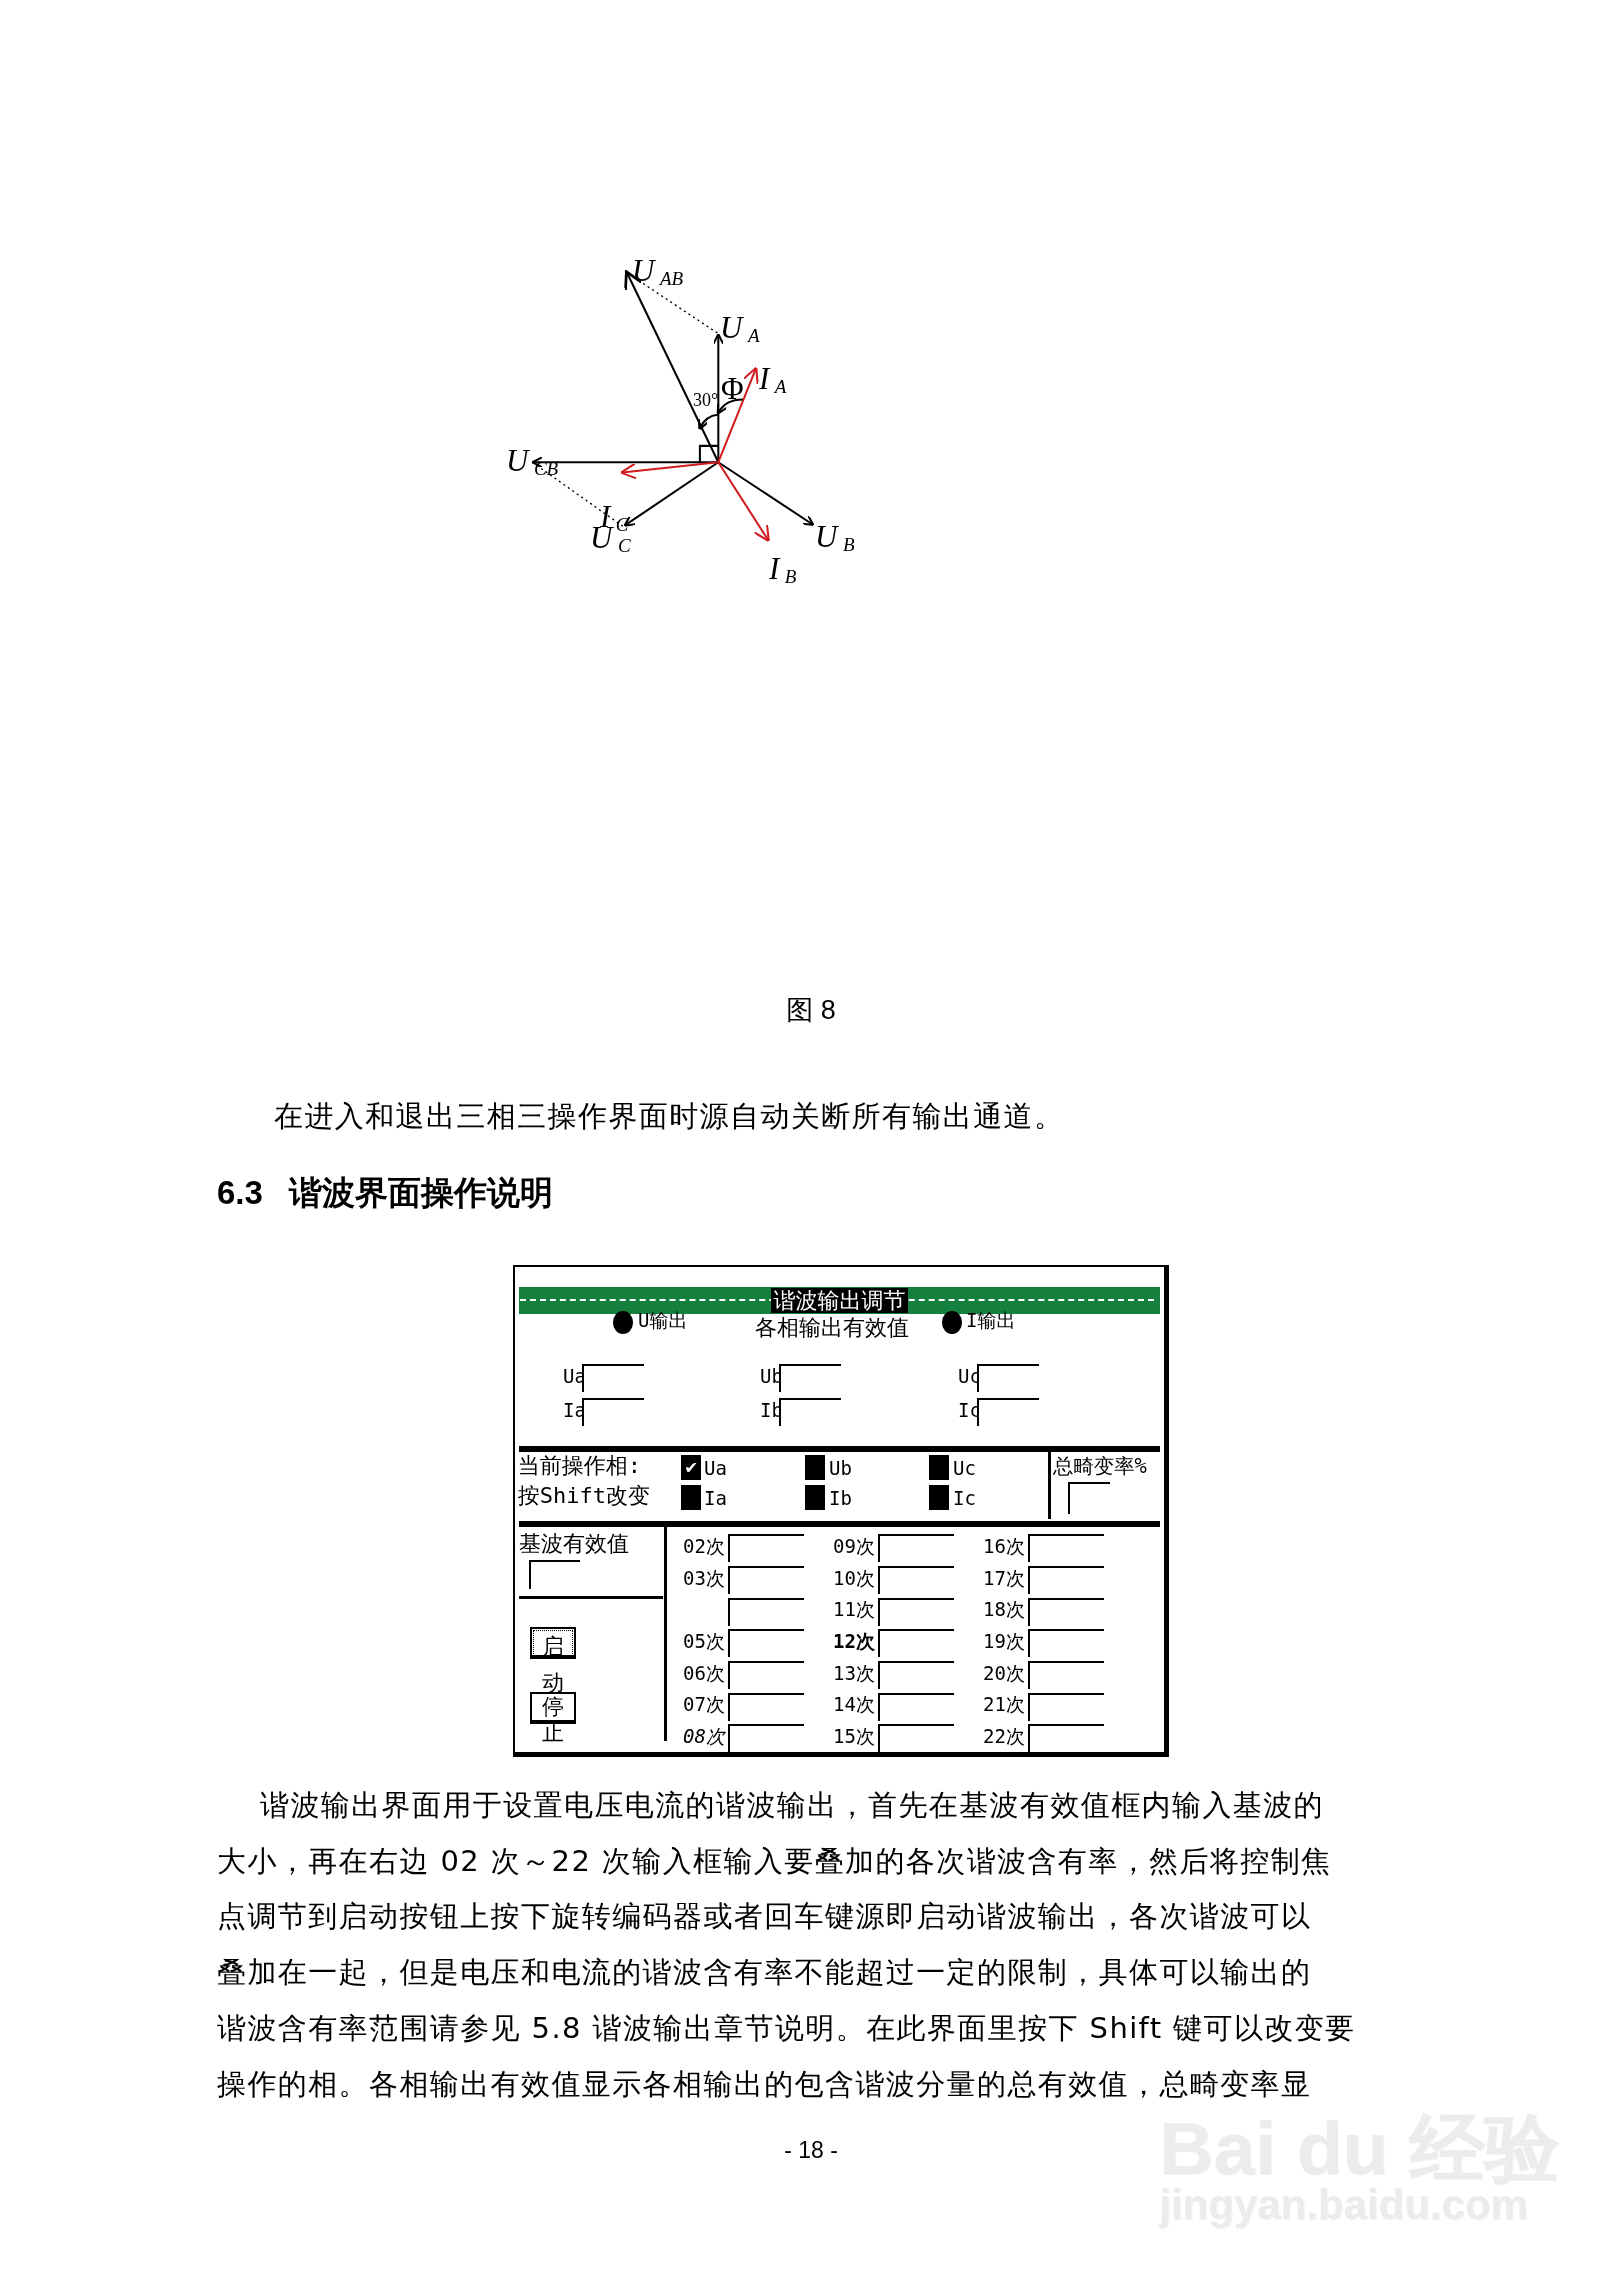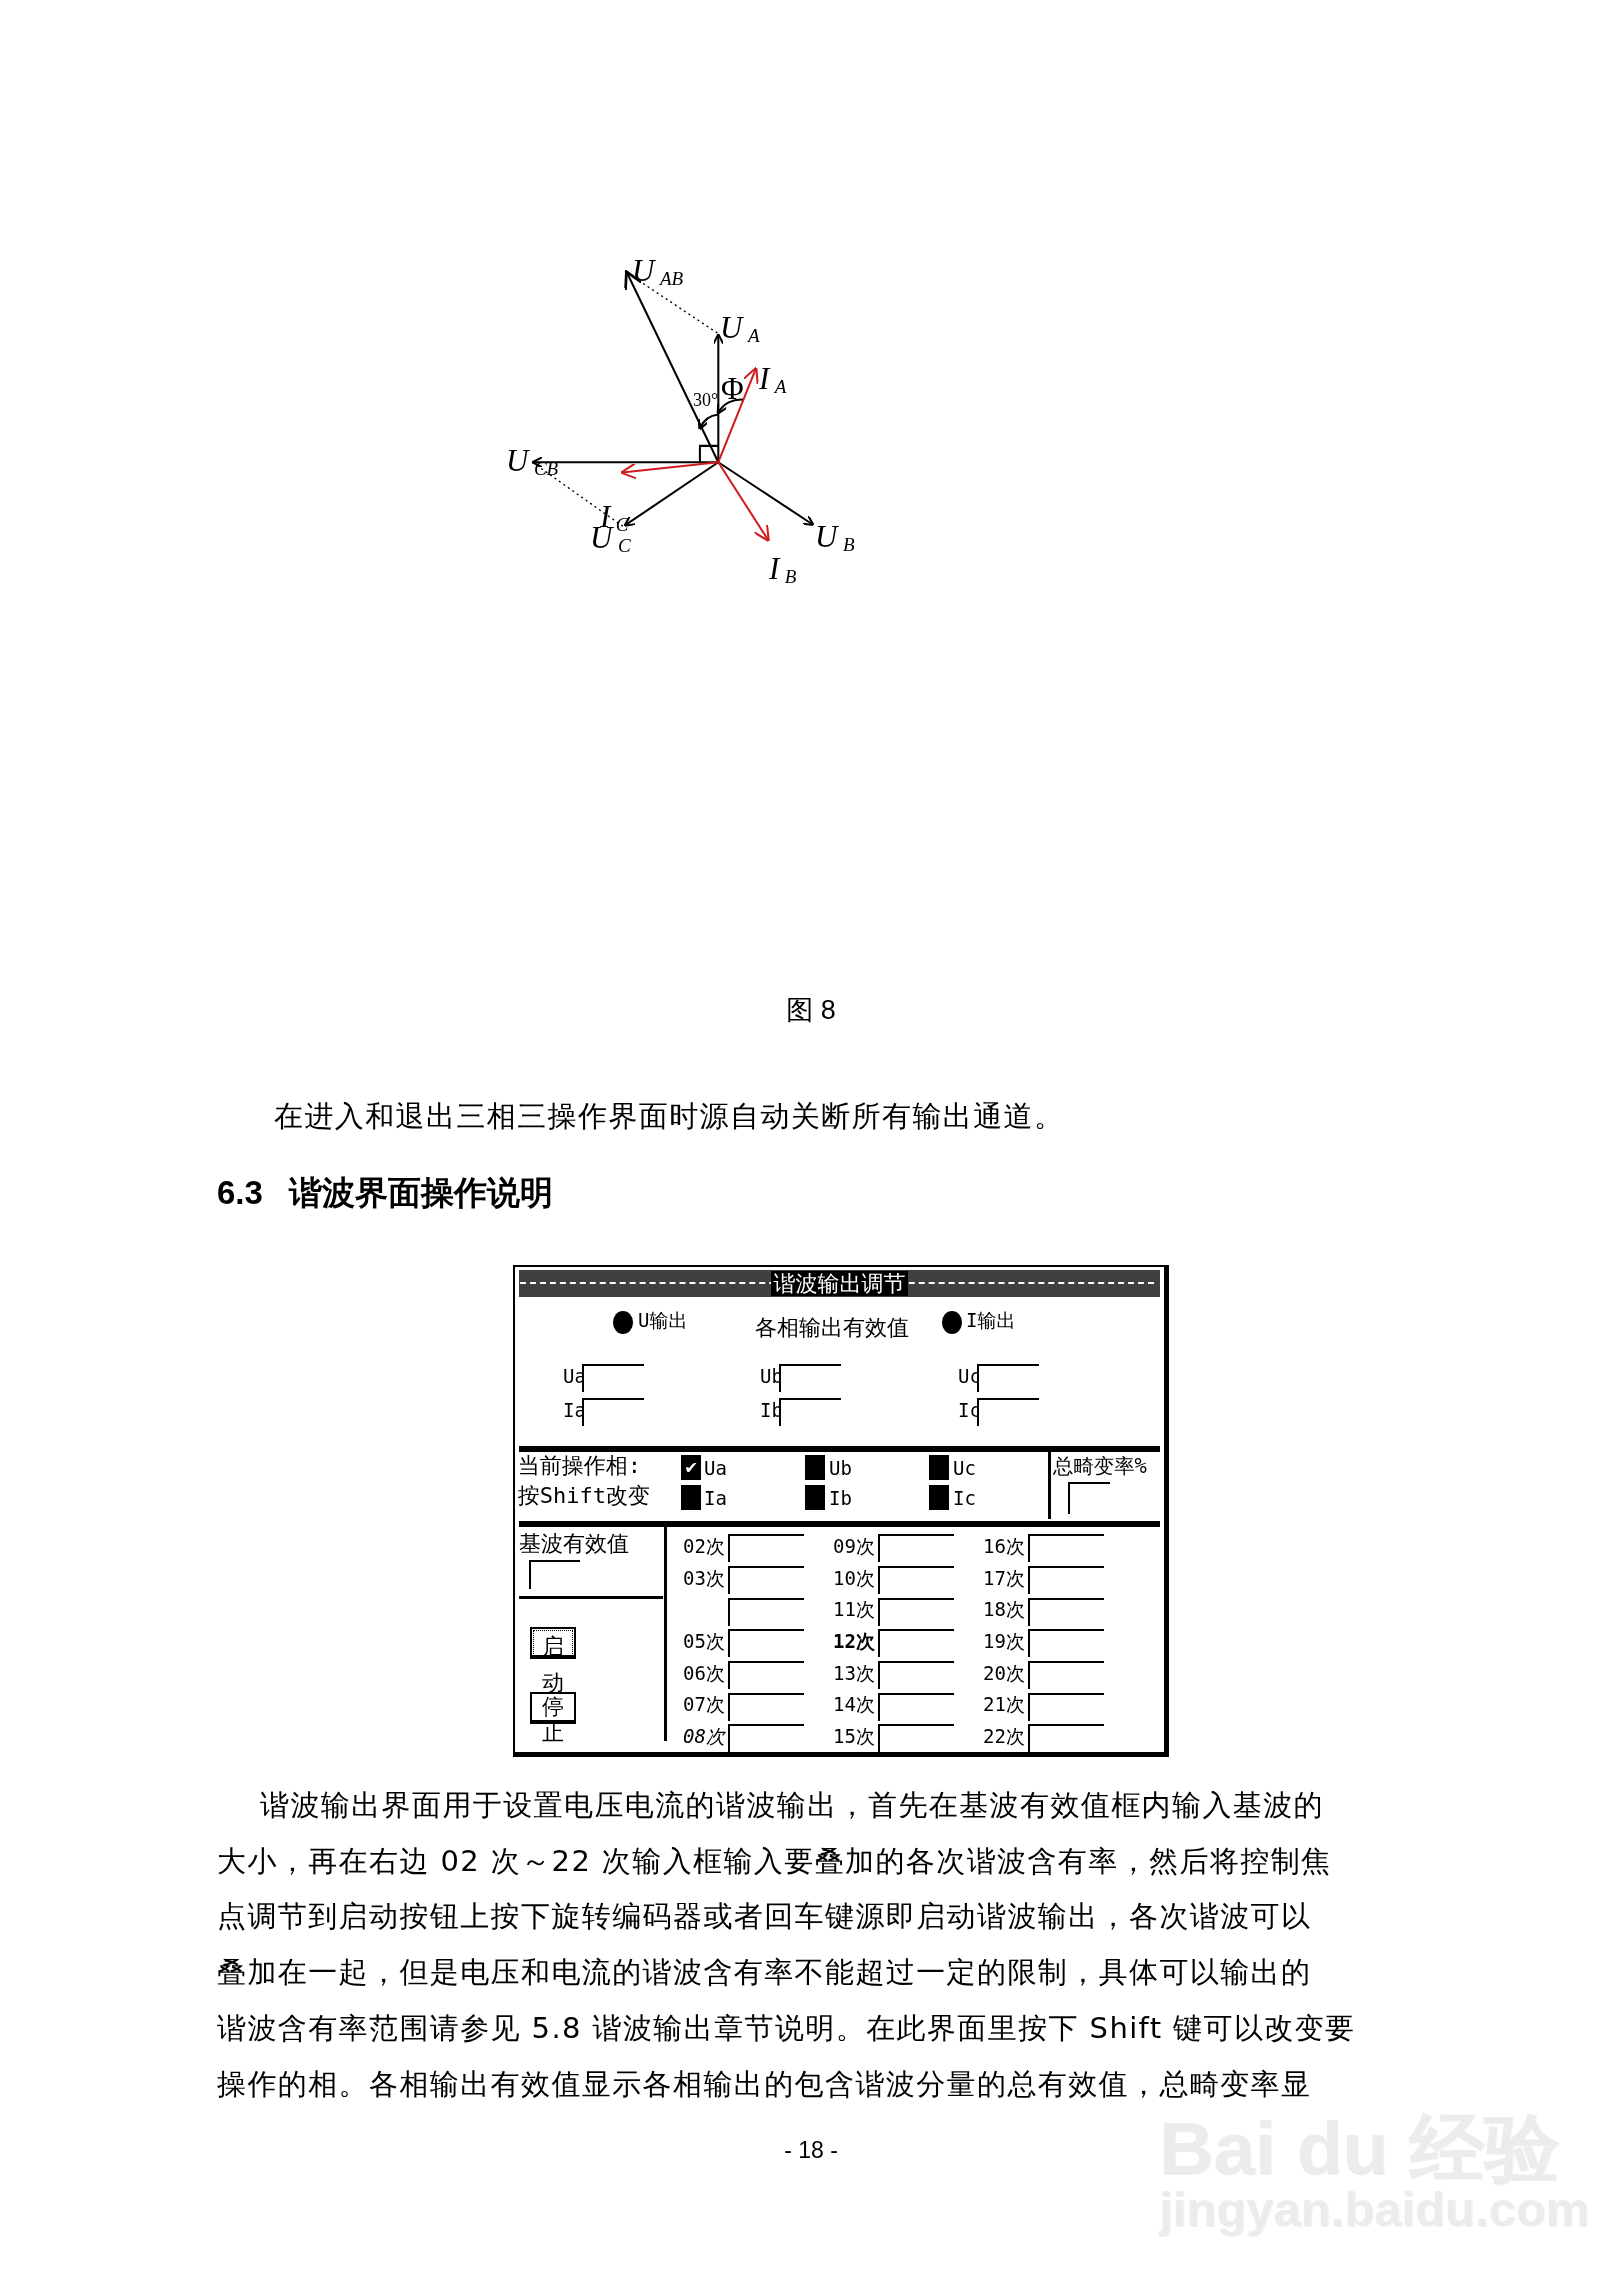--- a/index.html
+++ b/index.html
@@ -18,22 +18,22 @@
              font-family: "Liberation Sans", sans-serif; font-size: 27px; }
   .para { font-family: "DejaVu Sans", sans-serif; font-size: 29px; letter-spacing: 1.4px; white-space: nowrap; }
   .heading { left: 217px; top: 1171px; font-family: "Liberation Sans", sans-serif;
              font-weight: bold; font-size: 33px; white-space: nowrap; }
   .heading .num { margin-right: 26px; }
 
   
   .panel { left: 513px; top: 1265px; width: 649px; height: 485px;
            border: 2.7px solid #000; border-right-width: 5.5px; border-bottom-width: 5.5px;
            background: #fff; font-family: "DejaVu Sans Mono", monospace; }
-  .panel .titlebar { position: absolute; left: 4.1px; top: 3px; right: 4.1px; height: 27px;
-                     background: #404040; color: #fff; overflow: hidden; }
+  .panel .titlebar { position: absolute; left: 4.1px; top: 20px; right: 4.1px; height: 27px;
+                     background: #15803d; color: #fff; overflow: hidden; }
   .panel .titlebar .dash { position: absolute; top: 11.6px; height: 2px; border-top: 2px dashed #fff; }
   .panel .titlebar .t { position: absolute; left: 0; right: 0; top: 0.7px; text-align: center;
                         font-size: 22px; line-height: 26px; }
   .panel .titlebar .t span { background: #000; padding: 0 2.7px; }
   .lcd-text { position: absolute; font-size: 22px; line-height: 1; white-space: nowrap; }
   .lcd-small { position: absolute; font-size: 19px; line-height: 1; white-space: nowrap; }
   .dot { position: absolute; width: 20.4px; height: 23px; border-radius: 50%; background: #000; }
   .field { position: absolute; border-top: 2px solid #000; border-left: 2px solid #000; background: #fff; }
   .hbar { position: absolute; height: 5.5px; background: #000; }
   .vbar { position: absolute; width: 3.4px; background: #000; }
@@ -214,14 +214,14 @@
 <div class="abs para" style="left:260px; top:1786px;">谐波输出界面用于设置电压电流的谐波输出，首先在基波有效值框内输入基波的</div>
 <div class="abs para" style="left:217px; top:1842px;">大小，再在右边 02 次～22 次输入框输入要叠加的各次谐波含有率，然后将控制焦</div>
 <div class="abs para" style="left:217px; top:1897px;">点调节到启动按钮上按下旋转编码器或者回车键源即启动谐波输出，各次谐波可以</div>
 <div class="abs para" style="left:217px; top:1953px;">叠加在一起，但是电压和电流的谐波含有率不能超过一定的限制，具体可以输出的</div>
 <div class="abs para" style="left:217px; top:2009px;">谐波含有率范围请参见 5.8 谐波输出章节说明。在此界面里按下 Shift 键可以改变要</div>
 <div class="abs para" style="left:217px; top:2065px;">操作的相。各相输出有效值显示各相输出的包含谐波分量的总有效值，总畸变率显</div>
 
 <div class="abs page-num">- 18 -</div>
 
 <div class="wm" style="left:1159px; top:2099px; font-size:75px;">Bai du 经验</div>
-<div class="wm" style="left:1159px; top:2181px; font-size:49px;">jingyan.baidu.com</div>
+<div class="wm" style="left:1159px; top:2181px; font-size:42px;">jingyan.baidu.com</div>
 
 
 </body></html>

